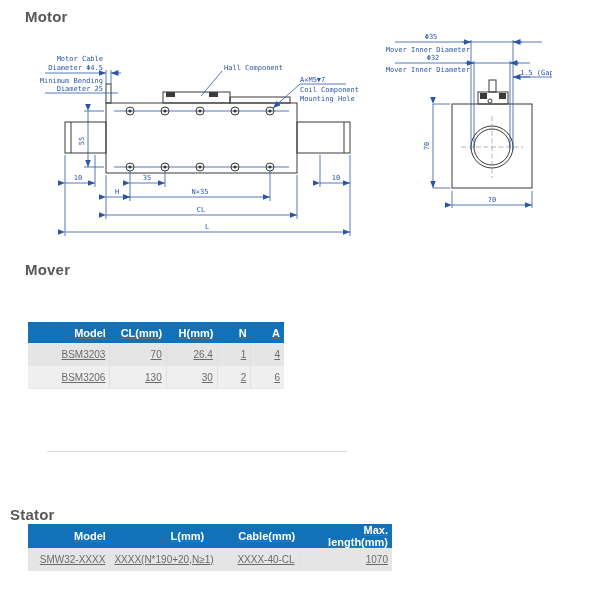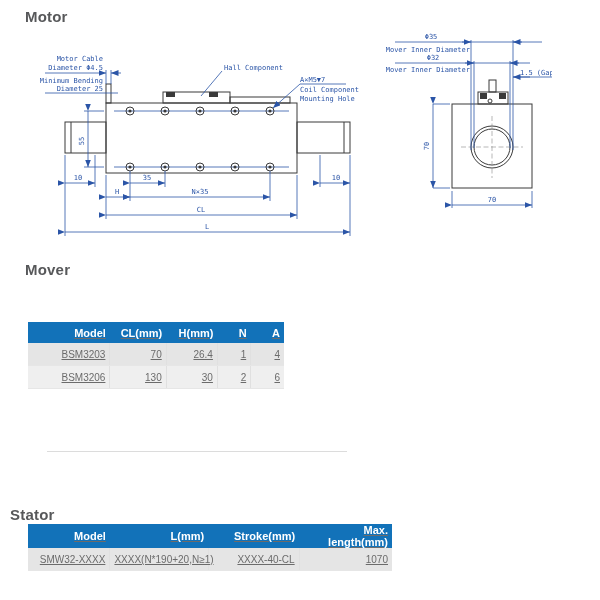--- a/index.html
+++ b/index.html
@@ -259,21 +259,21 @@
     <colgroup>
         <col class="c0">
         <col class="c1">
         <col class="c2">
         <col class="c3">
       </colgroup>
   <thead>
         <tr>
           <th>Model</th>
           <th>L(mm)</th>
-          <th>Stroke(mm)</th>
+          <th>Cable(mm)</th>
           <th>Max. length(mm)</th>
         </tr>
       </thead>
       <tbody>
         <tr>
           <td>SMW32-XXXX</td>
           <td>XXXX(N*190+20,N≥1)</td>
           <td>XXXX-40-CL</td>
           <td>1070</td>
         </tr>

